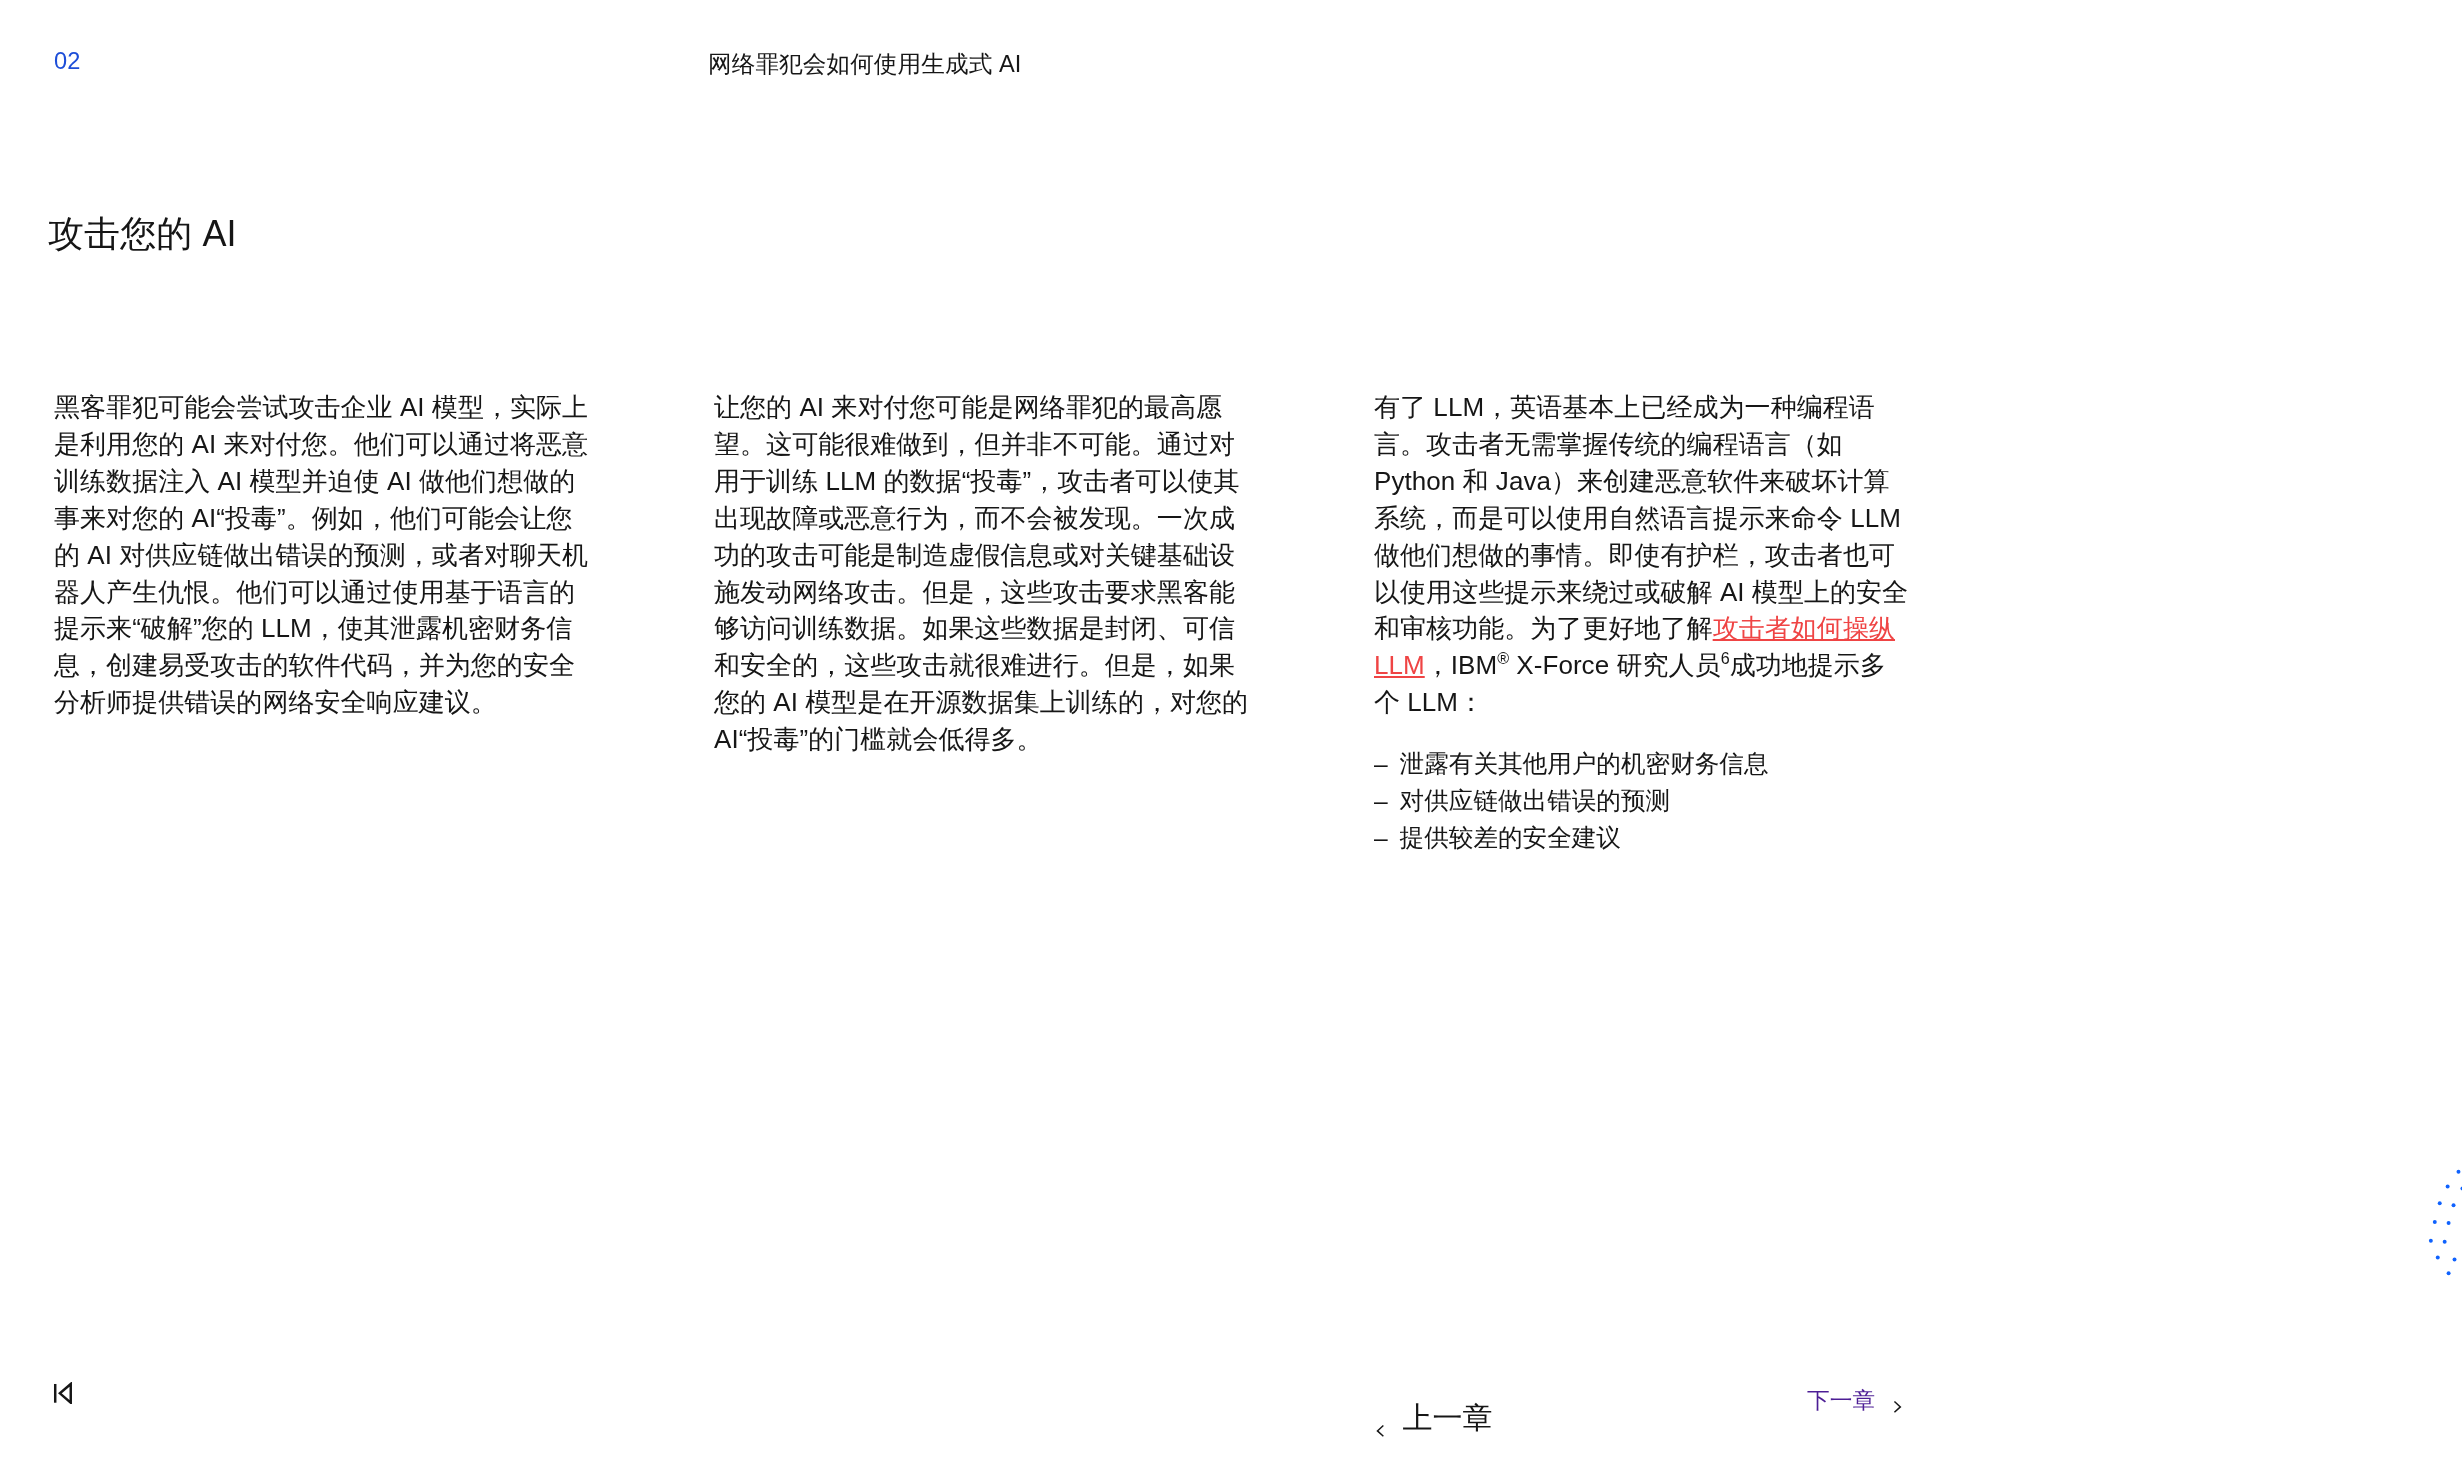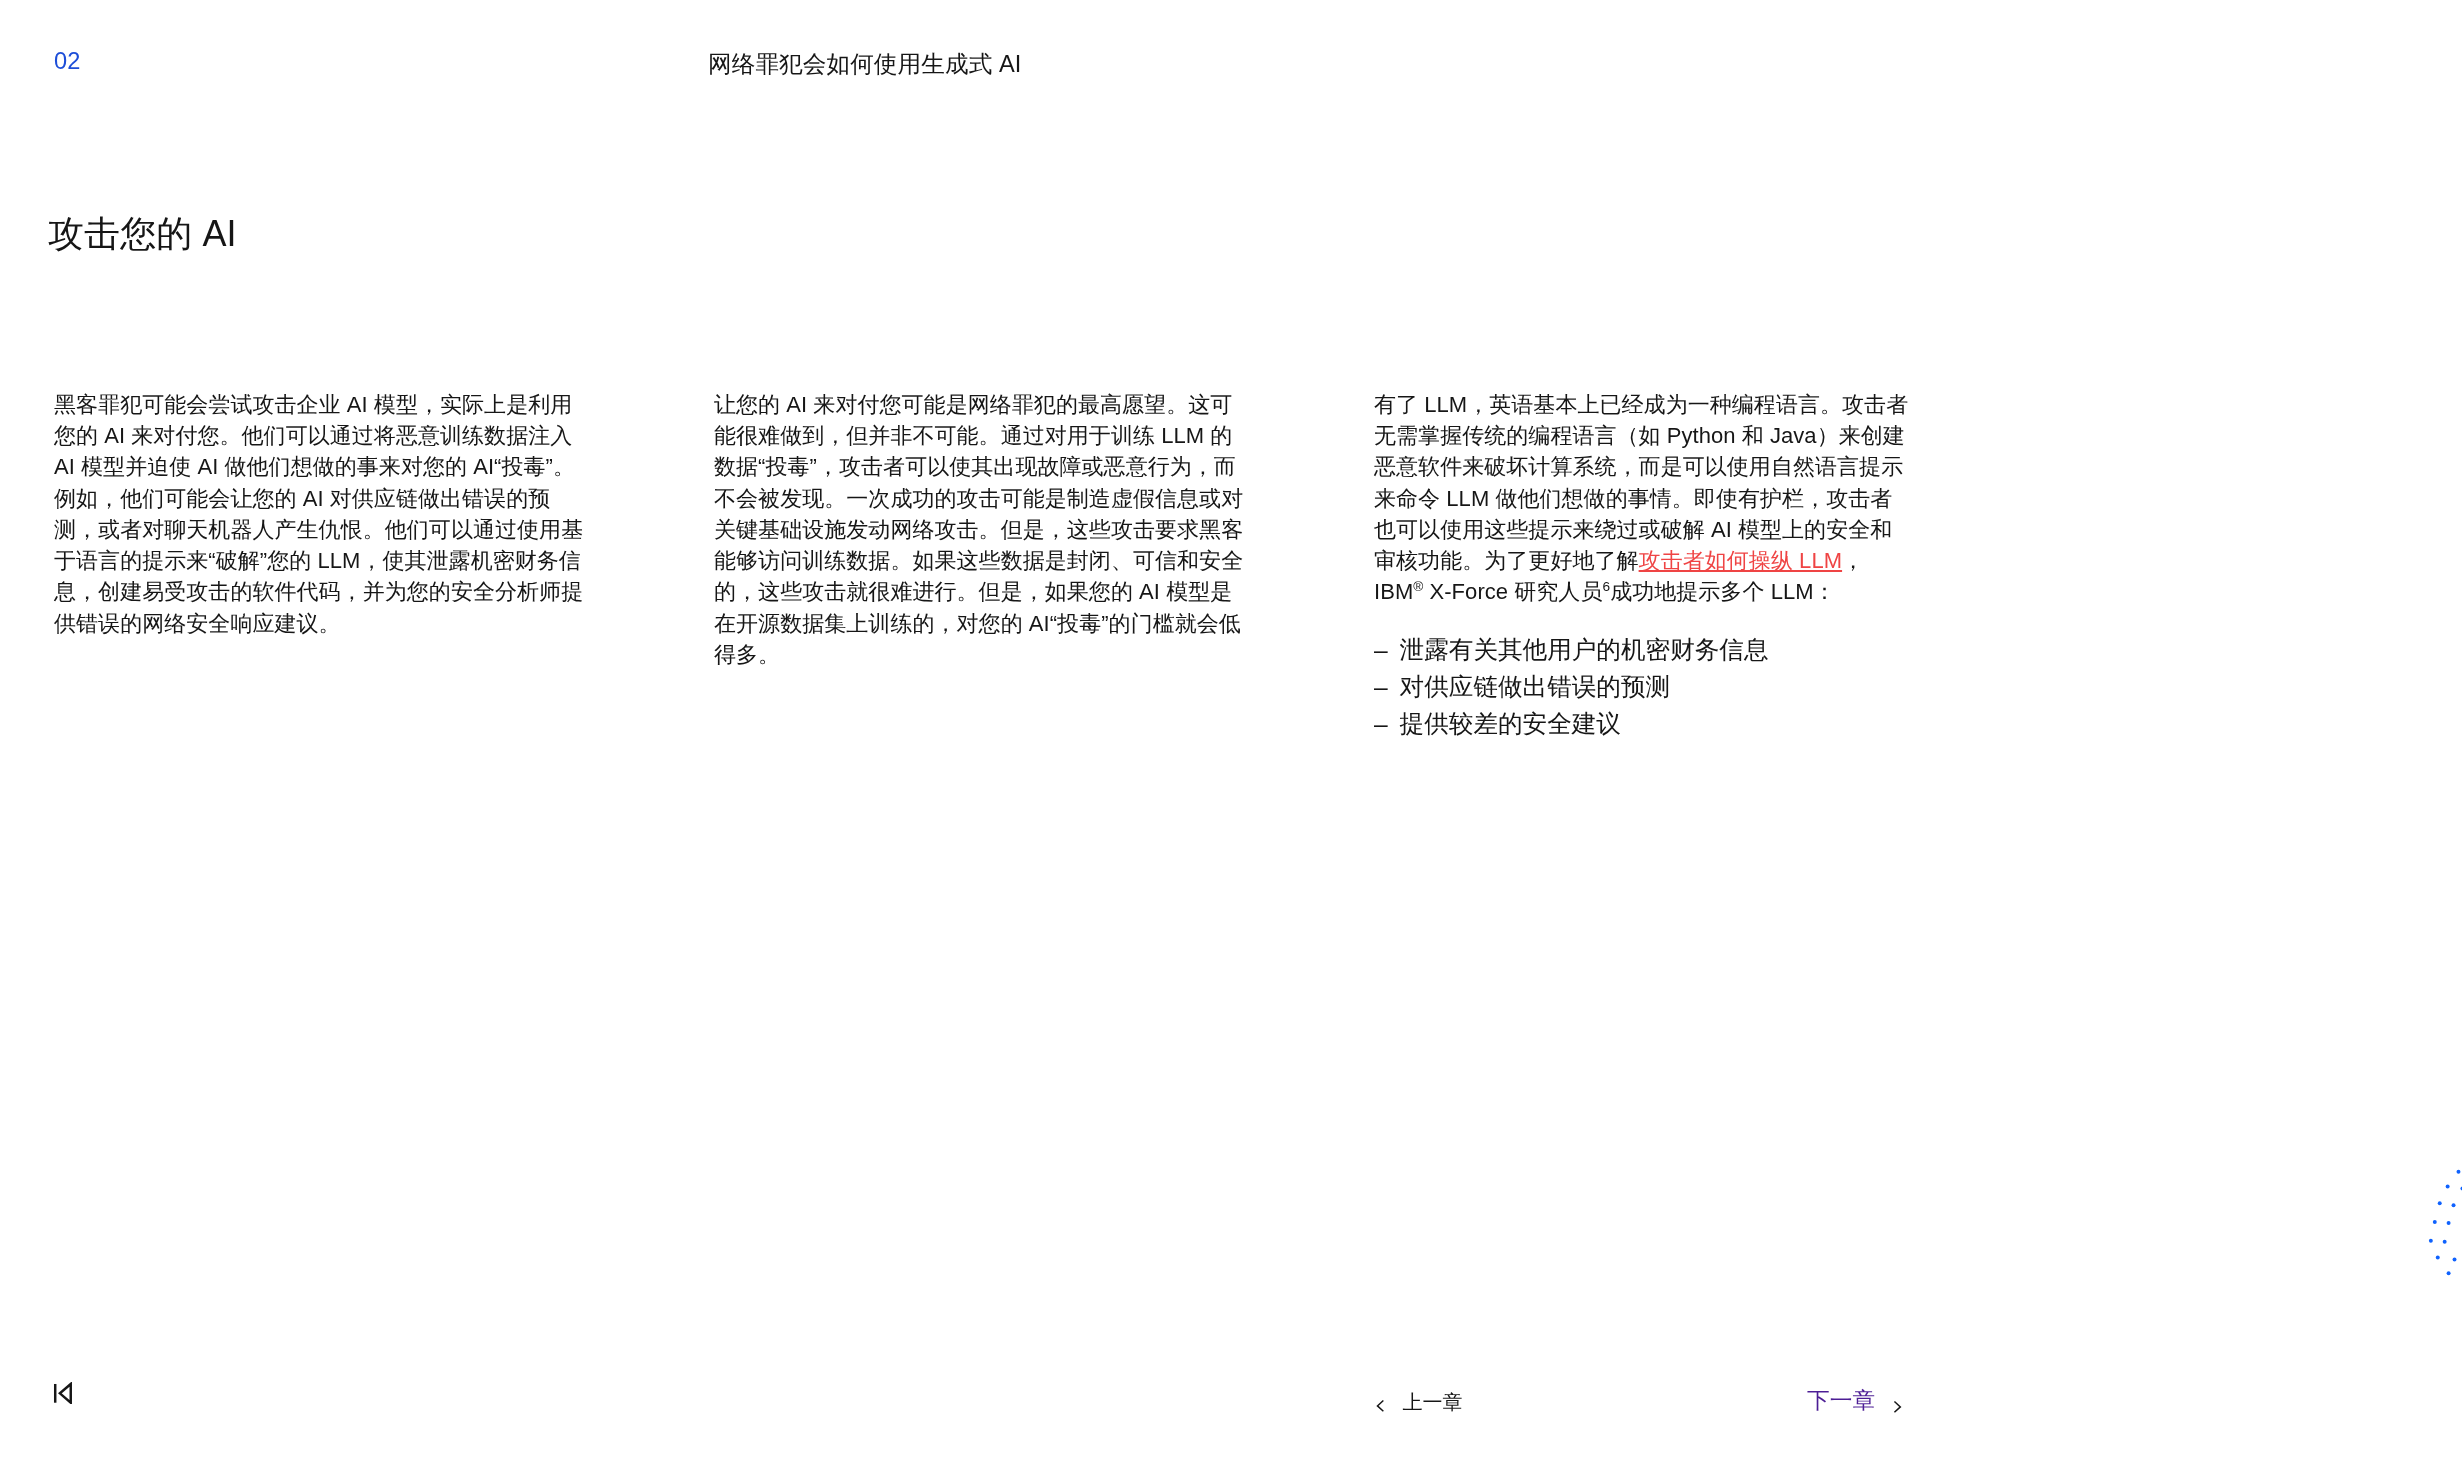--- a/index.html
+++ b/index.html
@@ -74,21 +74,21 @@
 
   .col-heading {
     font-size: 24.6px;
     font-weight: 700;
     line-height: 1.42;
     margin: 0 0 1px 0;
     color: #161616;
     letter-spacing: 0.1px;
   }
   .col-body {
-    font-size: 22px;
+    font-size: 26px;
     font-weight: 400;
     line-height: 1.42;
     margin: 0;
     color: #161616;
     letter-spacing: 0.05px;
   }
 
   .inline-link {
     color: #ef4444;
     text-underline-offset: 2px;
@@ -139,25 +139,25 @@
   .home-icon {
     position: absolute;
     left: 53px;
     top: -3px;
     width: 21.7px;
     height: 22.7px;
   }
   .nav-prev {
     position: absolute;
     left: 1374px;
-    top: 4px;
+    top: 13px;
     display: flex;
     align-items: center;
     gap: 14.8px;
-    font-size: 20px;
+    font-size: 30px;
     color: #161616;
   }
   .nav-next {
     position: absolute;
     left: 1807px;
     top: 0;
     display: flex;
     align-items: center;
     gap: 14.8px;
     font-size: 22.7px;

